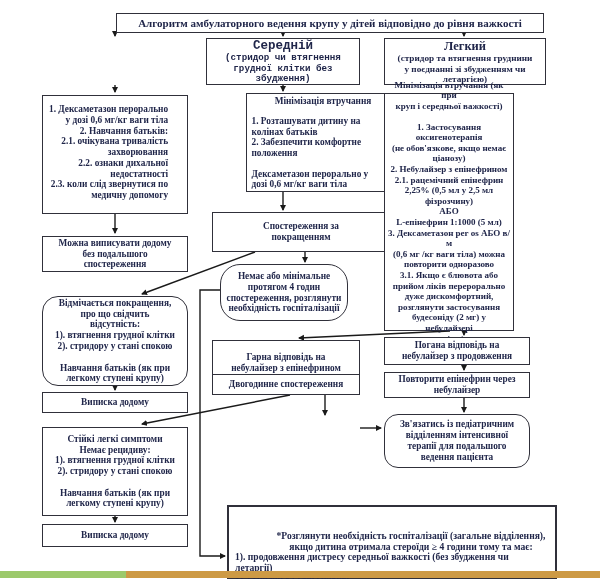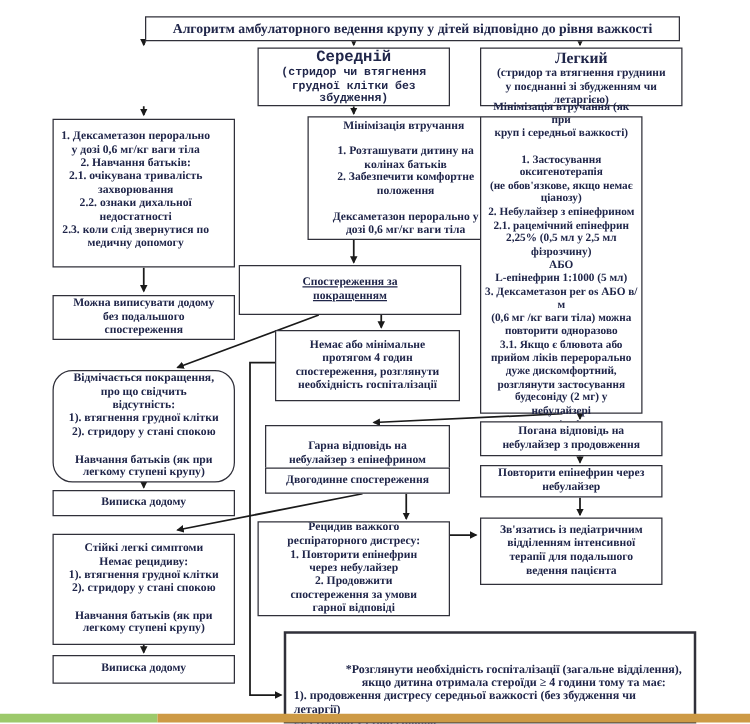--- a/index.html
+++ b/index.html
@@ -17,38 +17,38 @@
     font-size:9.3px;line-height:1.16;padding:2px 3px;
   }
   .box .ttl{display:block;width:100%;text-align:center;}
   .box .bdy{display:block;width:100%;}
   #title-box{left:116px;top:13px;width:428px;height:20px;font-size:11px;border-width:1.6px;}
   .hd-title{font-size:12.5px;line-height:1.15;display:block;}
   .hd-sub{font-size:9.2px;line-height:1.12;display:block;}
   #lh{left:42px;top:38px;width:146px;height:47px;}
   #mh{left:206px;top:38px;width:154px;height:47px;font-family:Liberation Mono, monospace;}
   #rh{left:384px;top:38px;width:162px;height:47px;}
-  #l1{left:42px;top:95px;width:146px;height:119px;justify-content:flex-start;align-items:flex-start;text-align:center;padding:8px 4px 2px 6px;}
+  #l1{left:42px;top:95px;width:146px;height:119px;justify-content:flex-start;align-items:flex-start;text-align:right;padding:8px 4px 2px 6px;}
   #l2{left:42px;top:236px;width:146px;height:36px;}
   #l3{left:42px;top:296px;width:146px;height:90px;border-radius:16px;}
   #l4{left:42px;top:392px;width:146px;height:21px;}
   #l5{left:42px;top:427px;width:146px;height:89px;}
   #l6{left:42px;top:524px;width:146px;height:23px;}
   #m1{left:206px;top:93px;width:154px;height:99px;line-height:1.13;margin-left:40px;}
-  #m1 .bdy{text-align:center;padding-left:3px;margin-top:10px;}
-  #m2{left:191px;top:212px;width:178px;height:40px;text-decoration:underline;}
-  #m3{left:220px;top:264px;width:148px;height:57px;}
+  #m1 .bdy{text-align:left;padding-left:3px;margin-top:10px;}
+  #m2{left:212px;top:212px;width:178px;height:40px;}
+  #m3{left:220px;top:264px;width:128px;height:57px;border-radius:20px;}
   #m4{left:212px;top:340px;width:148px;height:45px;}
   #m5{left:212px;top:374px;width:148px;height:21px;}
   #m6{left:206px;top:417px;width:154px;height:76px;}
   #r1{left:384px;top:93px;width:130px;height:238px;font-size:9px;line-height:1.18;}
   #r1 .bdy{margin-top:10px;}
   #r3{left:384px;top:337px;width:146px;height:28px;}
   #r4{left:384px;top:372px;width:146px;height:26px;}
-  #r5{left:384px;top:414px;width:146px;height:54px;}
+  #r5{left:384px;top:414px;width:146px;height:54px;border-radius:14px;}
   #ast{left:227px;top:505px;width:330px;height:74px;border-width:2px;
        font-size:9.6px;line-height:1.1;display:block;padding:3px 0 0 6px;overflow:visible;font-family:Liberation Serif, serif;}
   #ast .inner{display:block;width:364px;text-align:left;}
   #ast .ttl{width:352px;}
   .bar{position:absolute;z-index:3;top:571px;height:7px;}
   #bar-green{left:0;width:126px;background:#9cc96b;}
   #bar-tan{left:126px;width:474px;background:#cd9a45;}
 </style>
 </head>
 <body>
@@ -142,27 +142,20 @@
   </div>
   <div class="box" id="m2">Спостереження за
 покращенням</div>
   <div class="box" id="m3">Немає або мінімальне
 протягом 4 годин
 спостереження, розглянути
 необхідність госпіталізації</div>
   <div class="box" id="m4">Гарна відповідь на
 небулайзер з епінефрином</div>
   <div class="box" id="m5">Двогодинне спостереження</div>
-  <div class="box" id="m6">Рецидив важкого
-респіраторного дистресу:
-1. Повторити епінефрин
-через небулайзер
-2. Продовжити
-спостереження за умови
-гарної відповіді</div>
 
   <div class="box" id="r1">
     <span class="ttl">Мінімізація втручання (як при
 круп і  середньої важкості)</span>
     <span class="bdy">1. Застосування
 оксигенотерапія
 (не  обов'язкове, якщо немає
 ціанозу)
 2. Небулайзер з епінефрином
 2.1. рацемічний епінефрин

